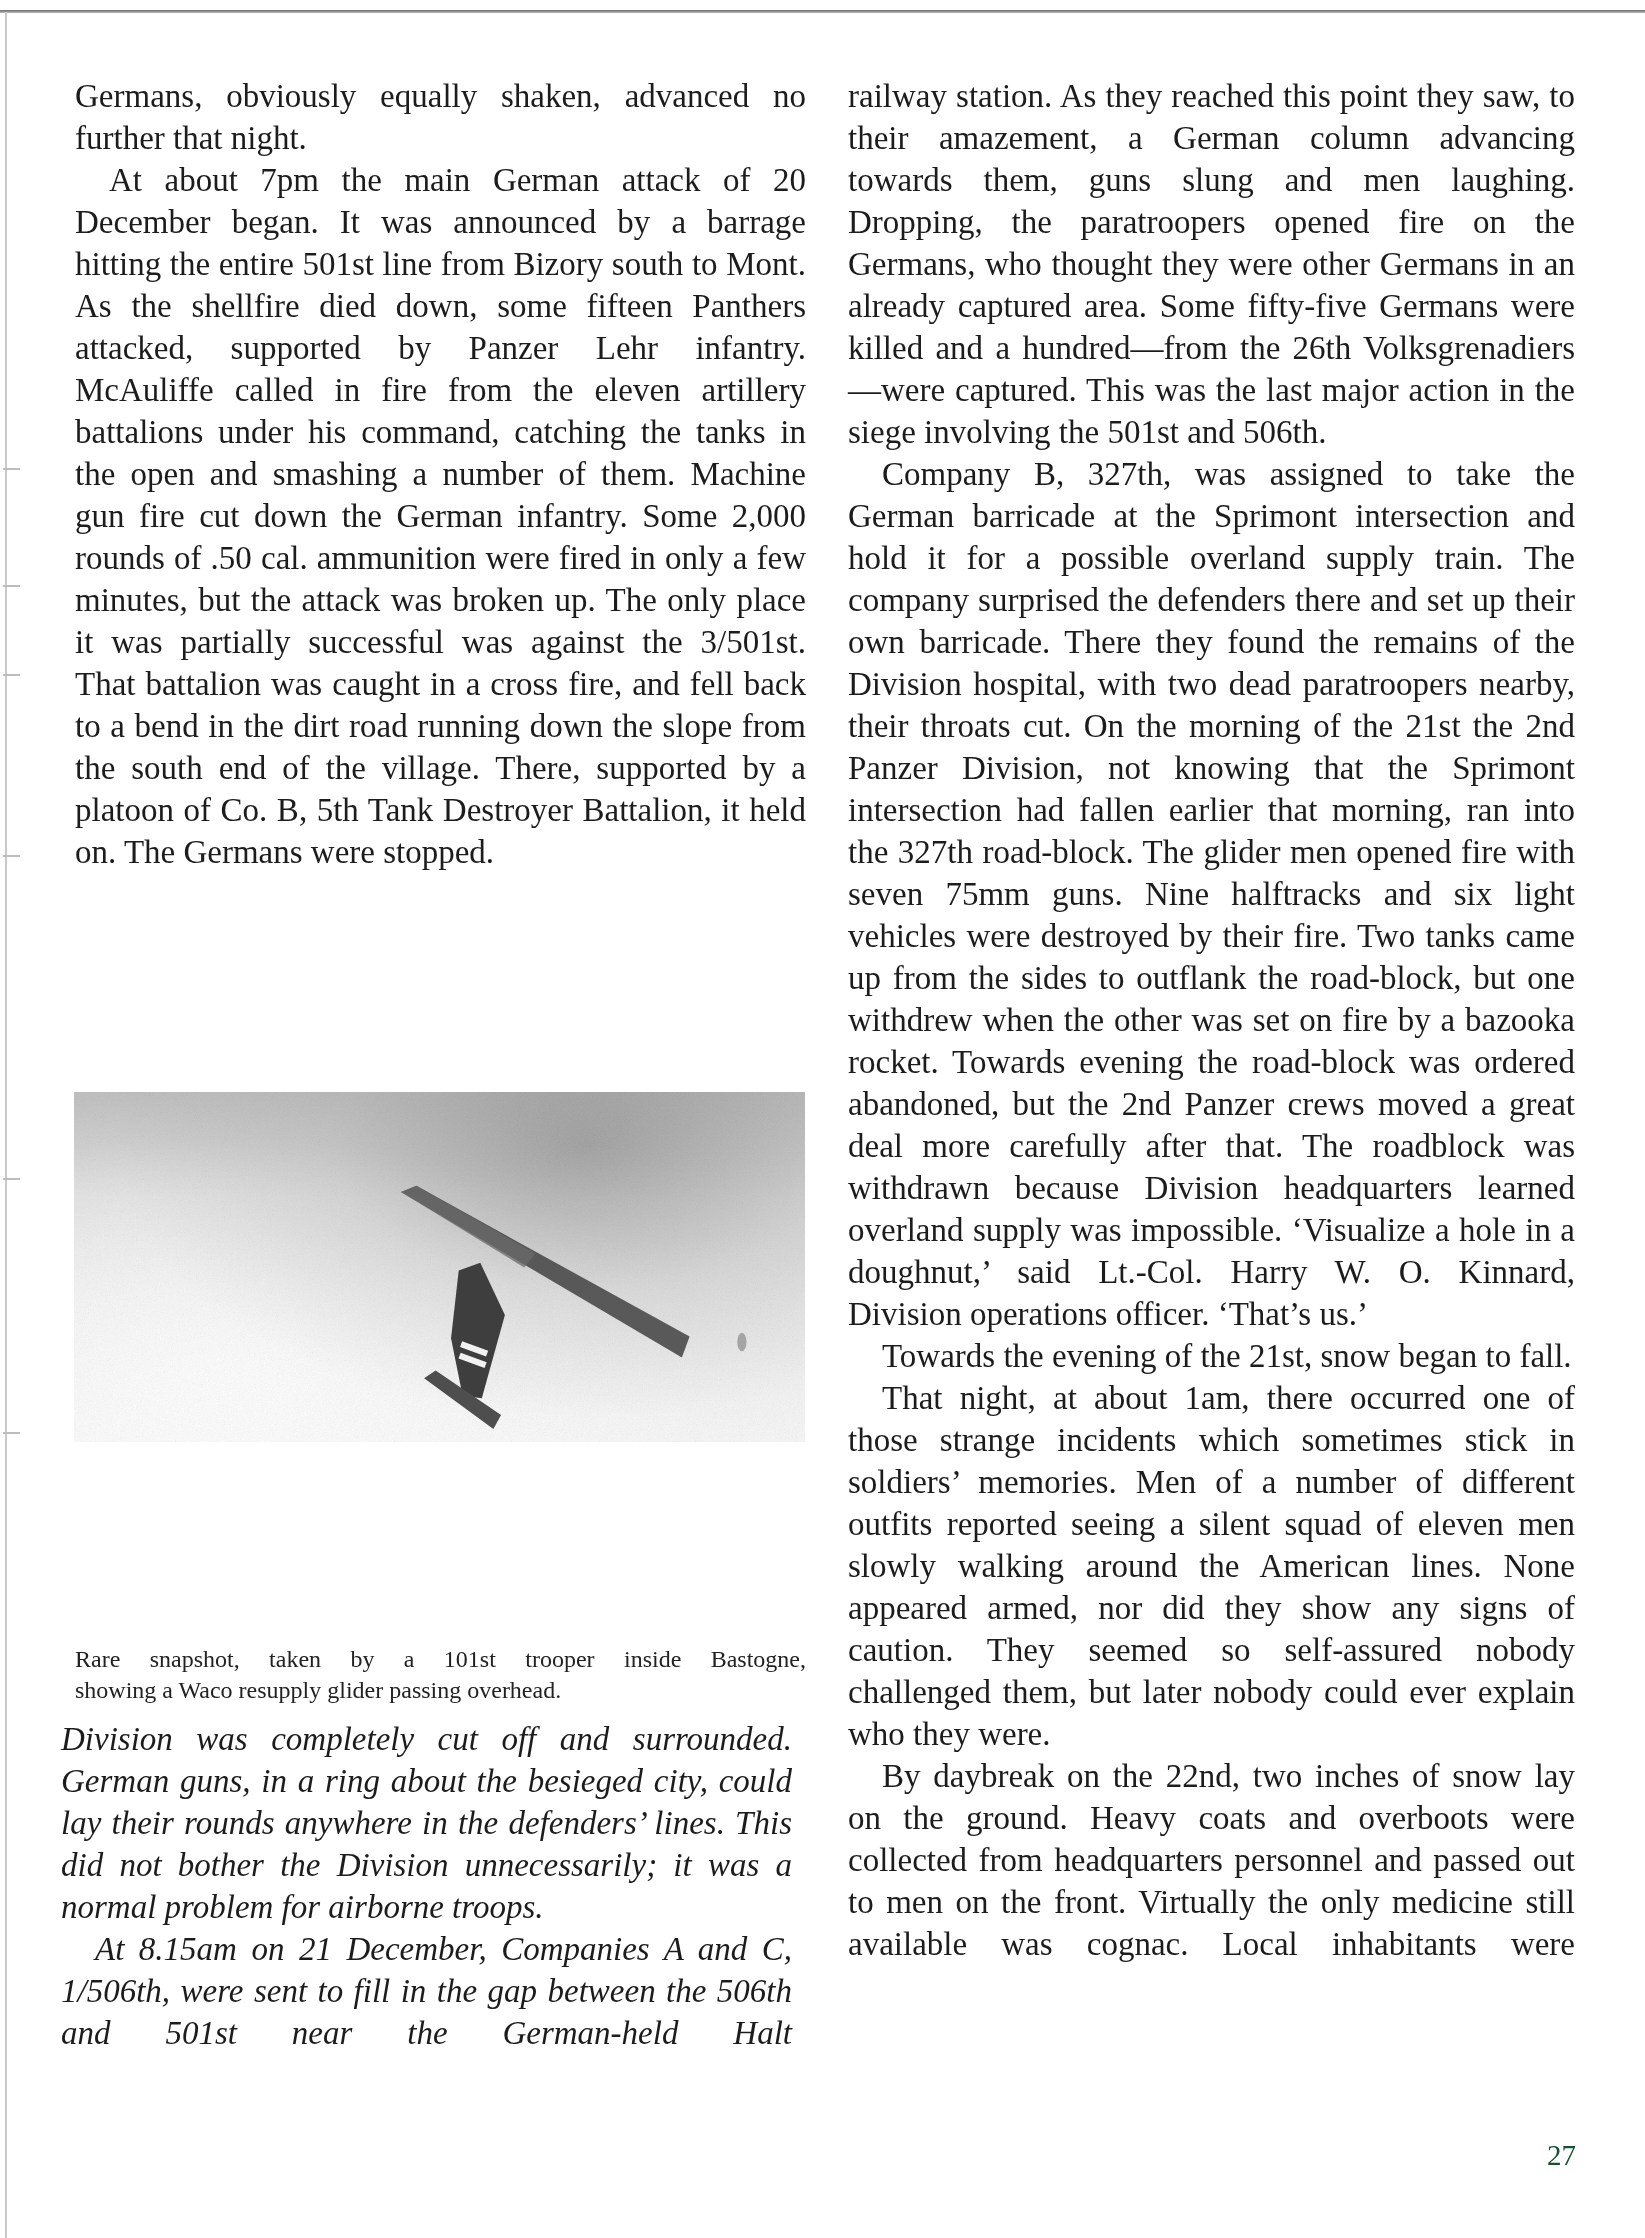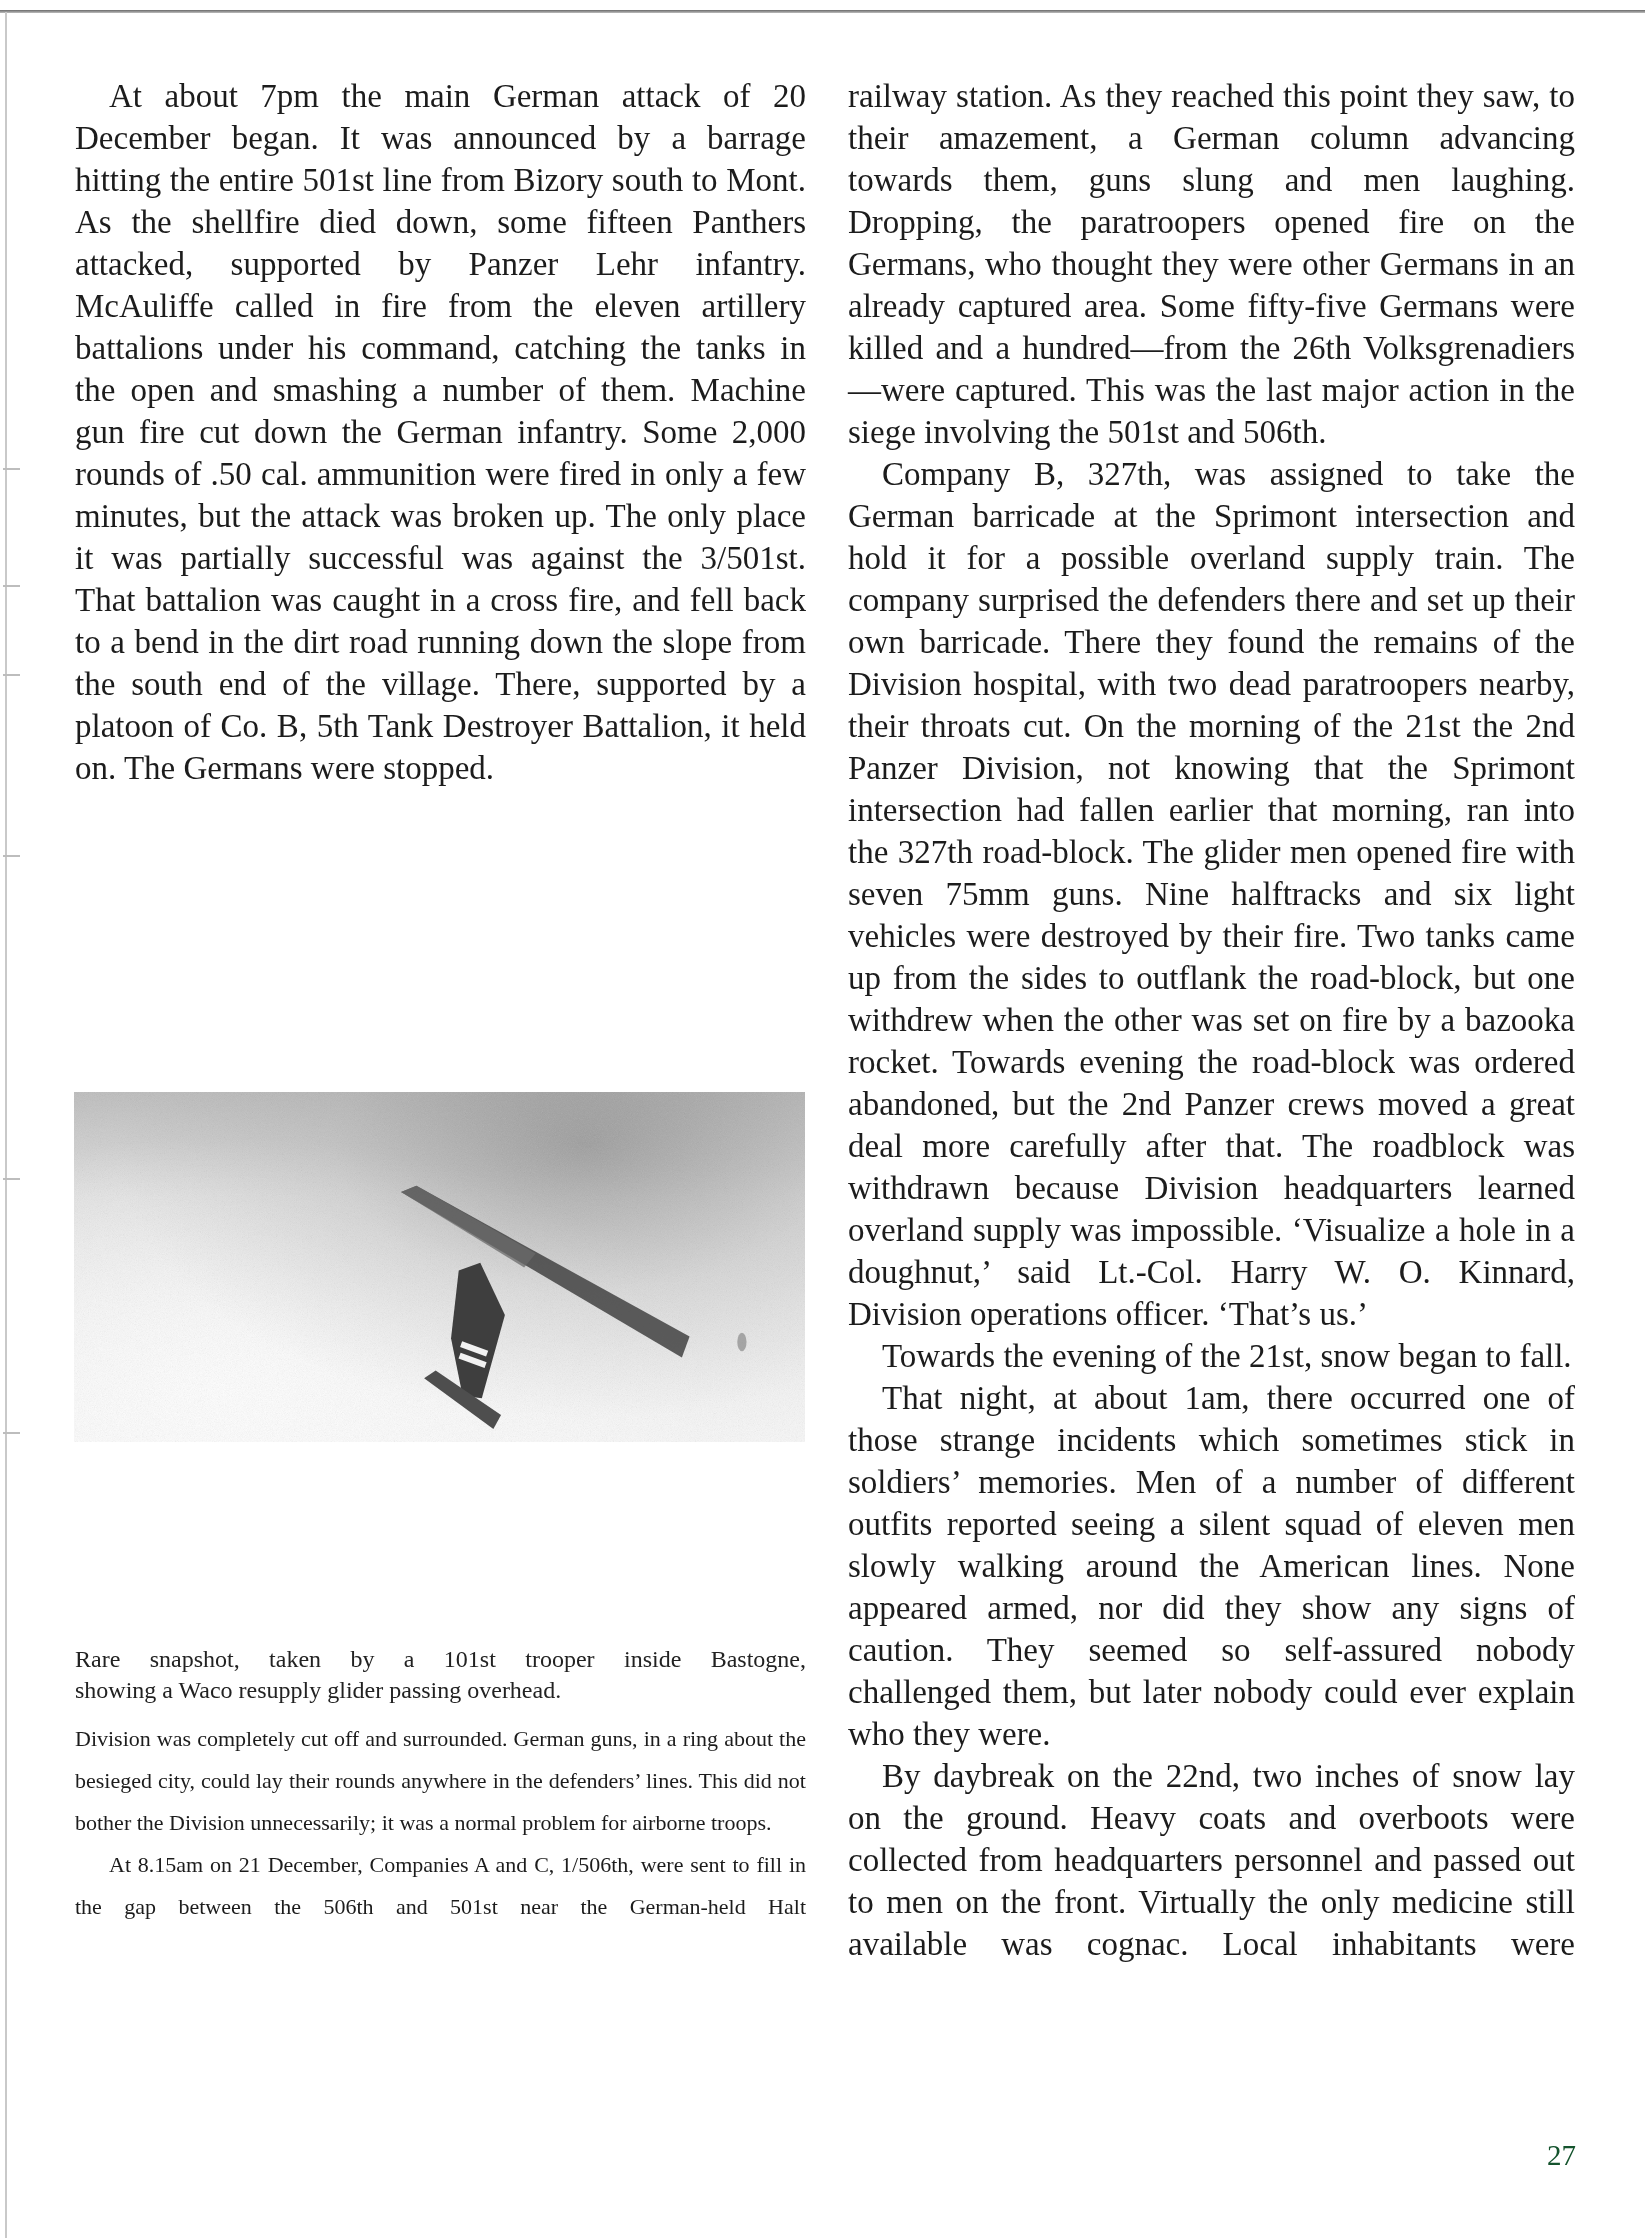--- a/index.html
+++ b/index.html
@@ -39,22 +39,22 @@
   }
   .photo svg { position: absolute; left: 0; top: 0; width: 100%; height: 100%; }
 
   .caption {
     position: absolute; left: 75px; top: 1644px; width: 731px;
     font-size: 24px; line-height: 31px; text-align: justify; color: #222;
   }
   .caption-line2 { text-align: left; }
 
   .col-left-lower {
-    position: absolute; left: 75px; top: 1718px; width: 731px;
-    font-size: 22px; line-height: 42px; text-align: justify;
+    position: absolute; left: 61px; top: 1718px; width: 731px;
+    font-size: 33px; line-height: 42px; text-align: justify; font-style: italic;
   }
   .col-left-lower p { margin: 0; }
   .col-left-lower p.indent { text-indent: 34px; }
 
   .page-number {
     position: absolute; left: 1547px; top: 2139px;
     font-size: 29px; color: #14532d;
   }
 </style>
 </head>
@@ -63,20 +63,21 @@
 <div class="top-rule"></div>
 <div class="left-edge"></div>
 <div class="edge-tick" style="top:468px"></div>
 <div class="edge-tick" style="top:585px"></div>
 <div class="edge-tick" style="top:674px"></div>
 <div class="edge-tick" style="top:855px"></div>
 <div class="edge-tick" style="top:1178px"></div>
 <div class="edge-tick" style="top:1432px"></div>
 
 <div class="column col-left">
+  <p>Germans, obviously equally shaken, advanced no further that night.</p>
   <p class="indent">At about 7pm the main German attack of 20 December began. It was announced by a barrage hitting the entire 501st line from Bizory south to Mont. As the shellfire died down, some fifteen Panthers attacked, supported by Panzer Lehr infantry. McAuliffe called in fire from the eleven artillery battalions under his command, catching the tanks in the open and smashing a number of them. Machine gun fire cut down the German infantry. Some 2,000 rounds of .50 cal. ammunition were fired in only a few minutes, but the attack was broken up. The only place it was partially successful was against the 3/501st. That battalion was caught in a cross fire, and fell back to a bend in the dirt road running down the slope from the south end of the village. There, supported by a platoon of Co. B, 5th Tank Destroyer Battalion, it held on. The Germans were stopped.</p>
 </div>
 
 <div class="photo">
   <svg viewBox="0 0 950 455" preserveAspectRatio="none">
     <defs>
       <filter id="grain" x="0" y="0" width="100%" height="100%">
         <feTurbulence type="fractalNoise" baseFrequency="0.9" numOctaves="2" seed="4" result="n"></feTurbulence>
         <feColorMatrix type="saturate" values="0"></feColorMatrix>
         <feComponentTransfer>

